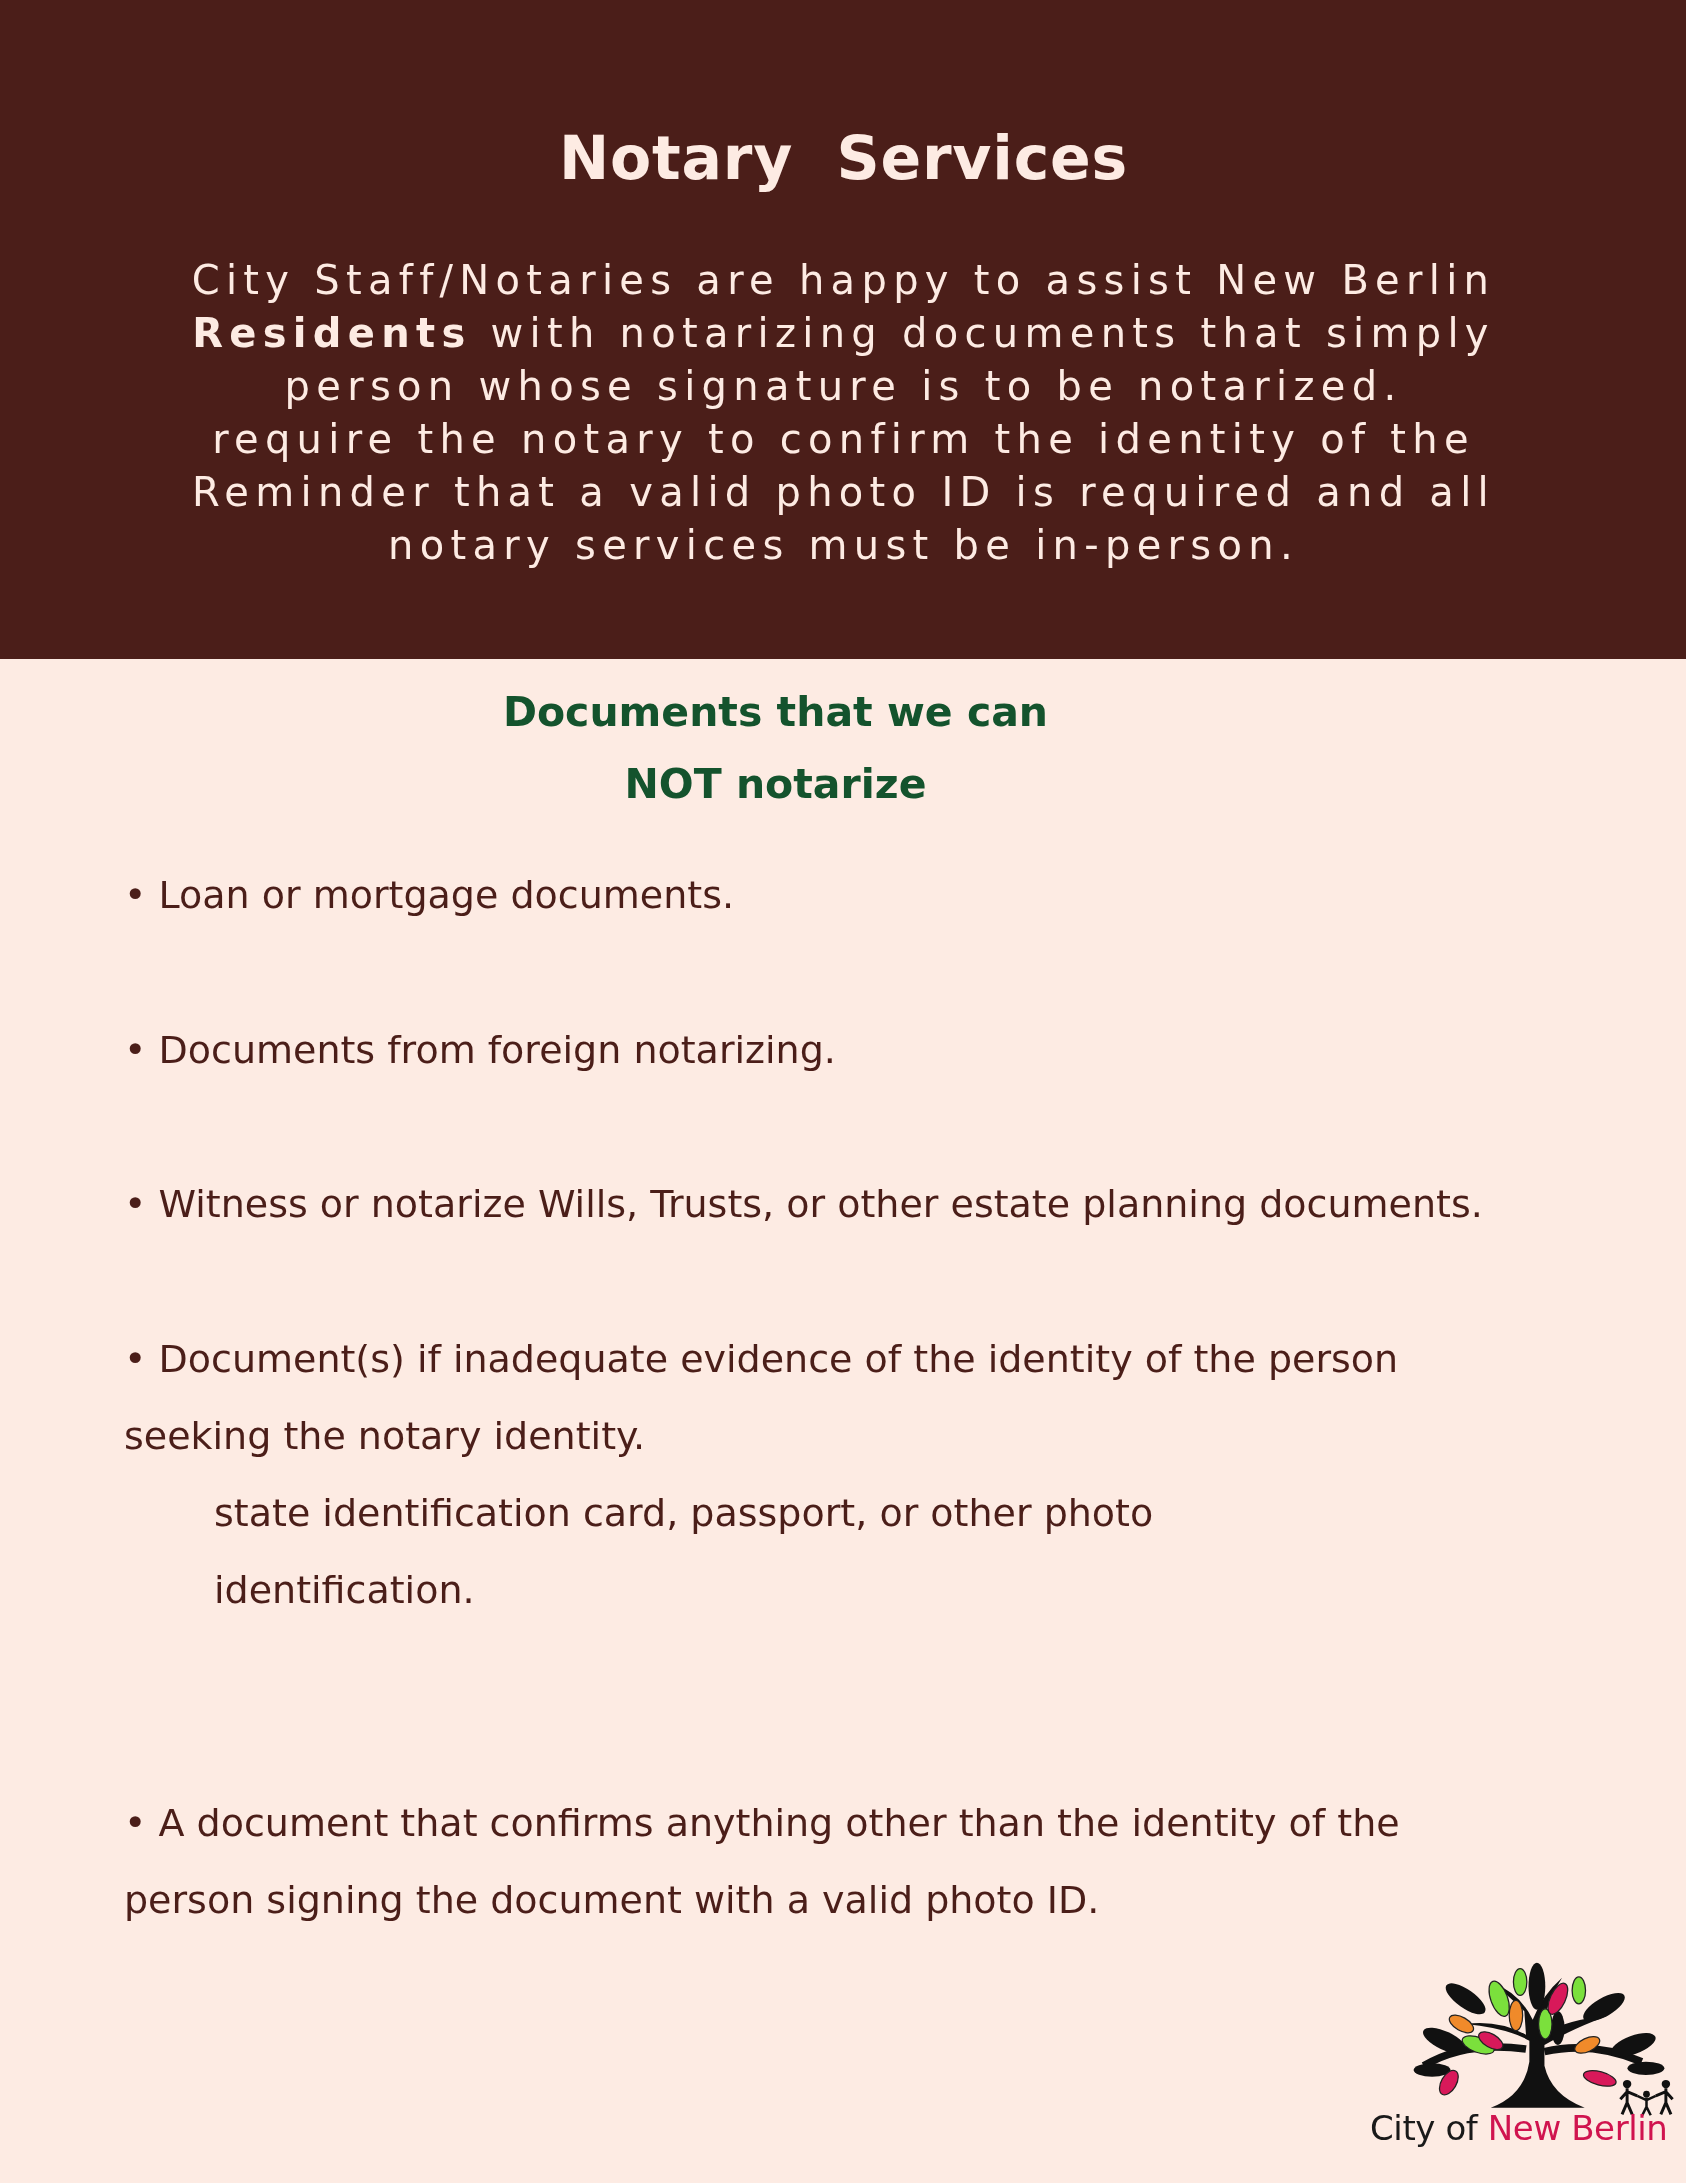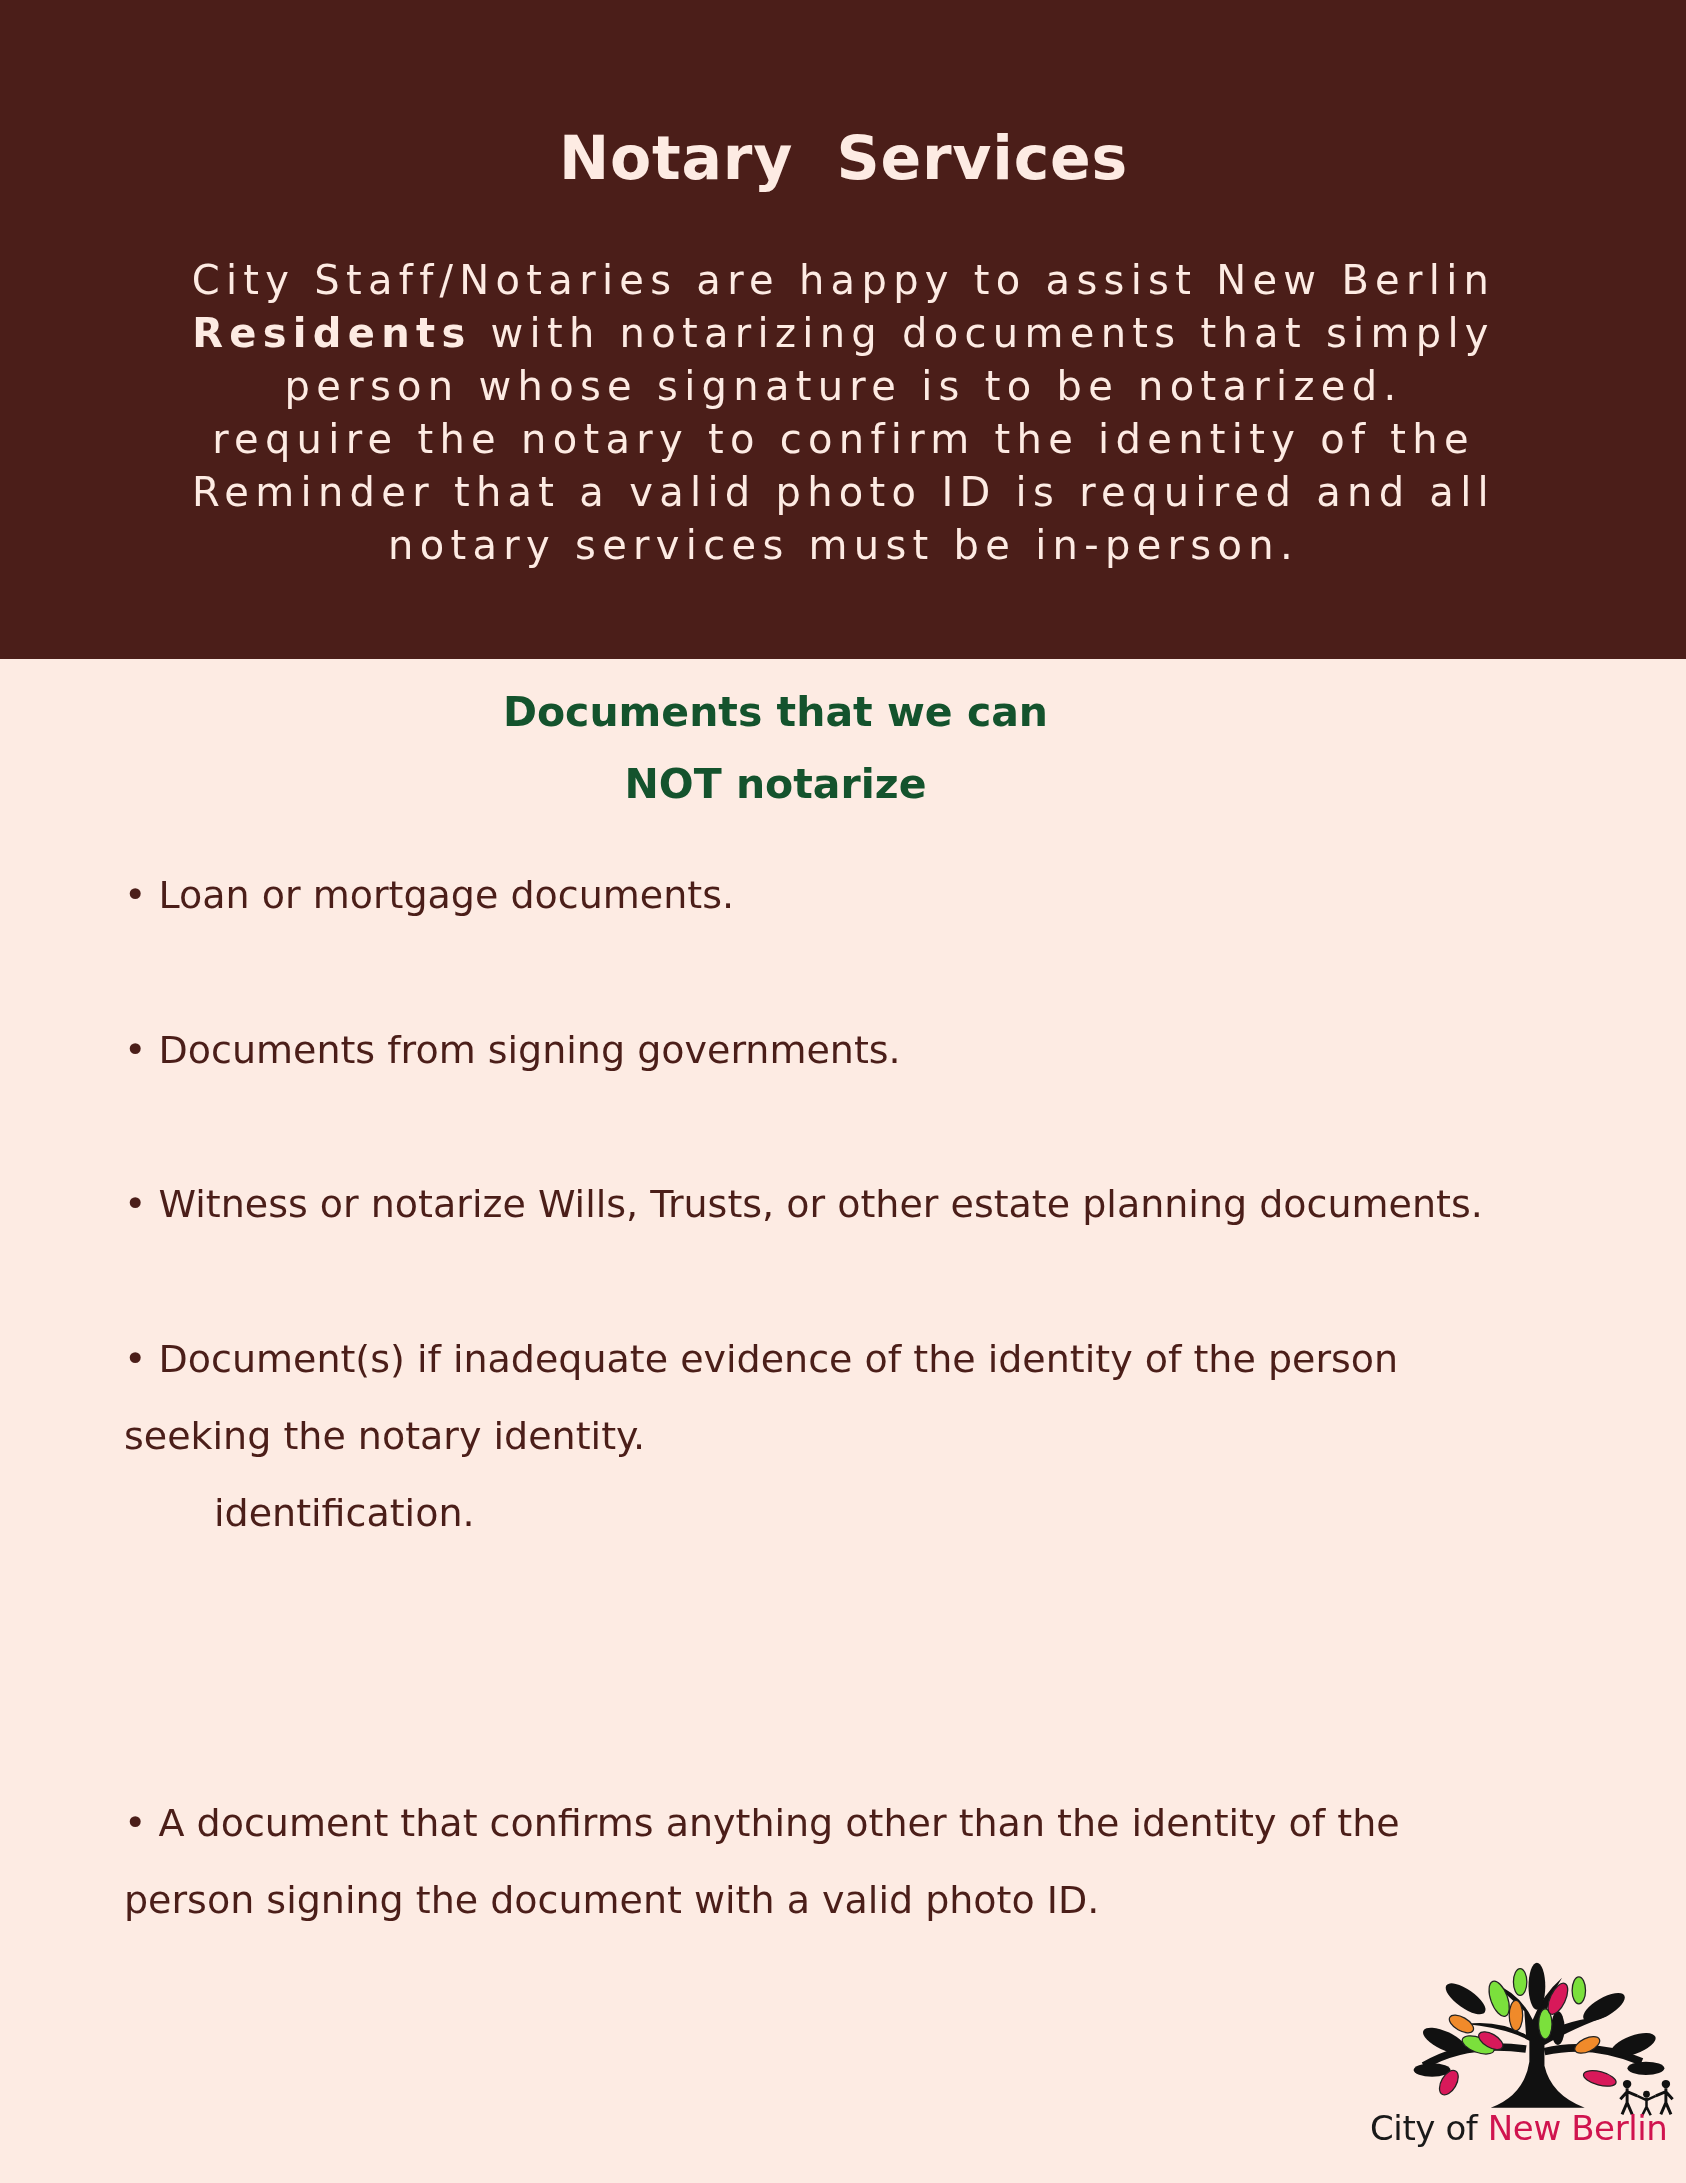--- a/index.html
+++ b/index.html
@@ -80,28 +80,29 @@
 <div class="subheading">
   <span class="line">Documents that we can</span>
   <span class="line">NOT notarize</span>
 </div>
 
 <div class="list">
   <div class="item" style="top:0px">
     <span class="line">• Loan or mortgage documents.</span>
   </div>
   <div class="item" style="top:155px">
-    <span class="line">• Documents from signing governments.</span>
+    <span class="line">• Documents from foreign notarizing.</span>
   </div>
   <div class="item" style="top:309px">
     <span class="line">• Witness or notarize Wills, Trusts, or other estate planning documents.</span>
   </div>
   <div class="item" style="top:464px">
     <span class="line">• Document(s) if inadequate evidence of the identity of the person</span>
     <span class="line">seeking the notary identity.</span>
+    <span class="sub">state identification card, passport, or other photo</span>
     <span class="sub">identification.</span>
   </div>
   <div class="item" style="top:928px">
     <span class="line">• A document that confirms anything other than the identity of the</span>
     <span class="line">person signing the document with a valid photo ID.</span>
   </div>
 </div>
 
 <div class="logo">
   <svg width="322" height="151" viewBox="0 0 384 180" style="position:absolute;left:0;top:0">

